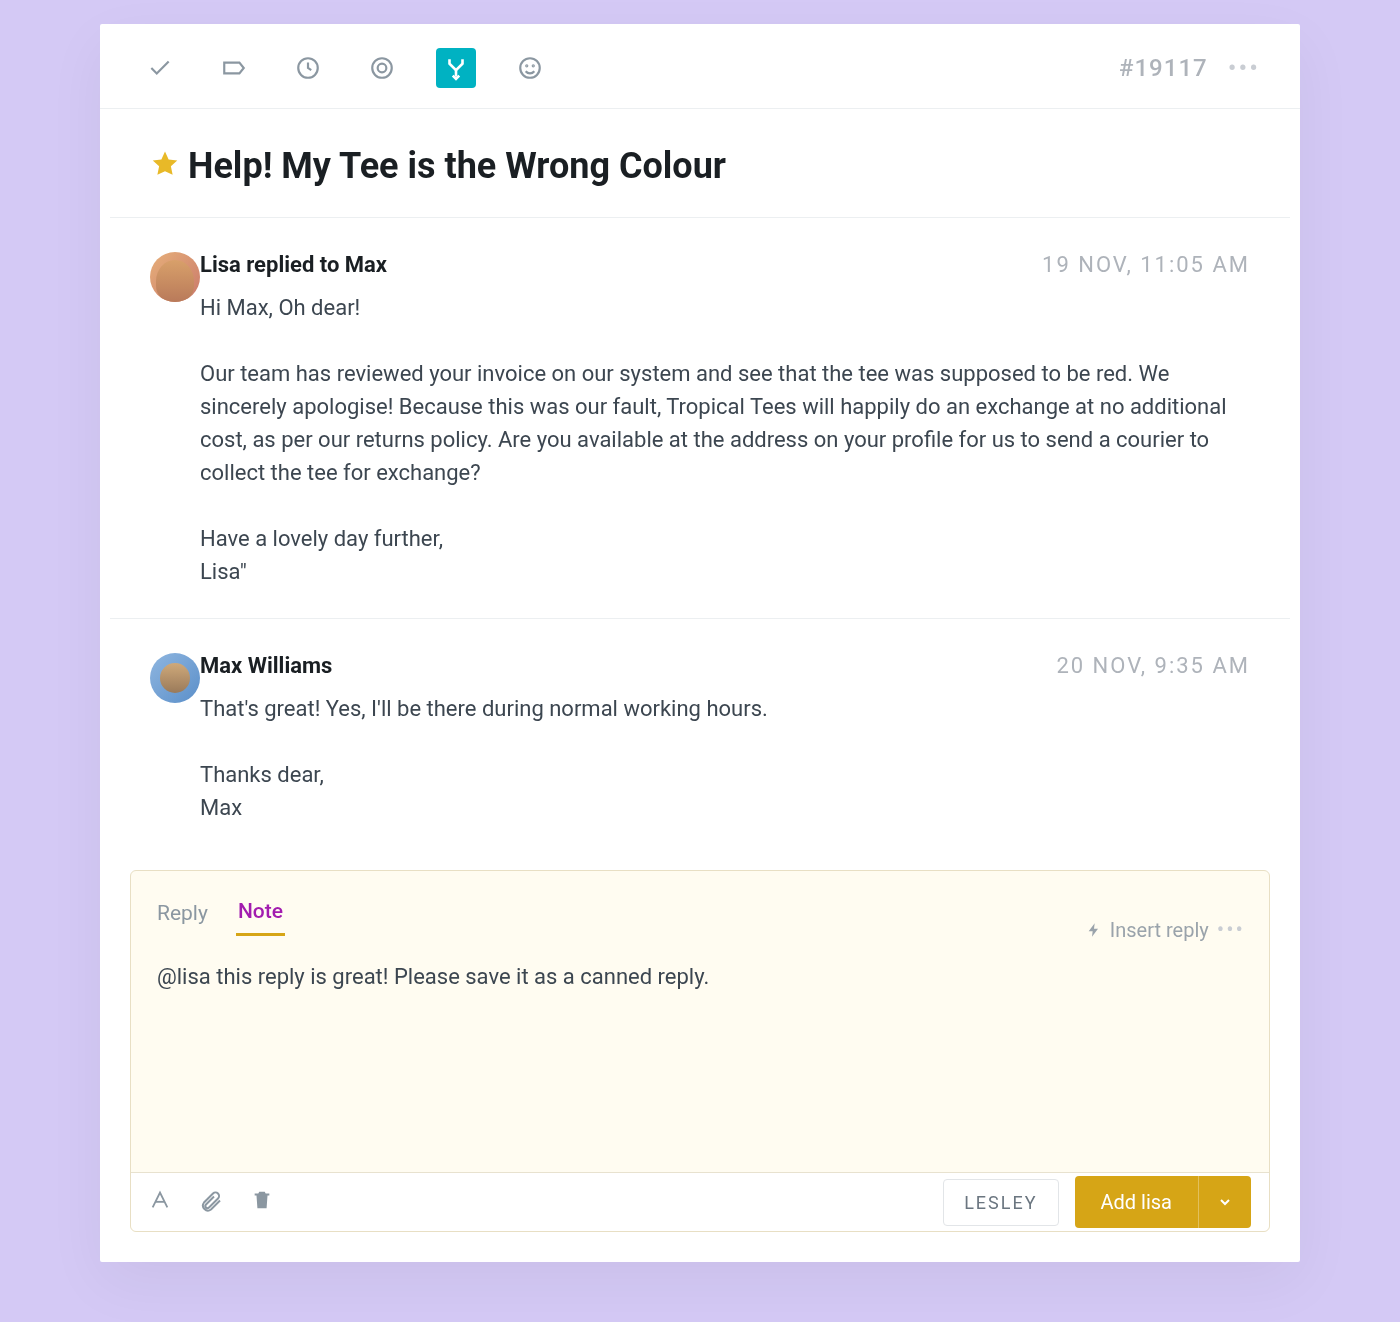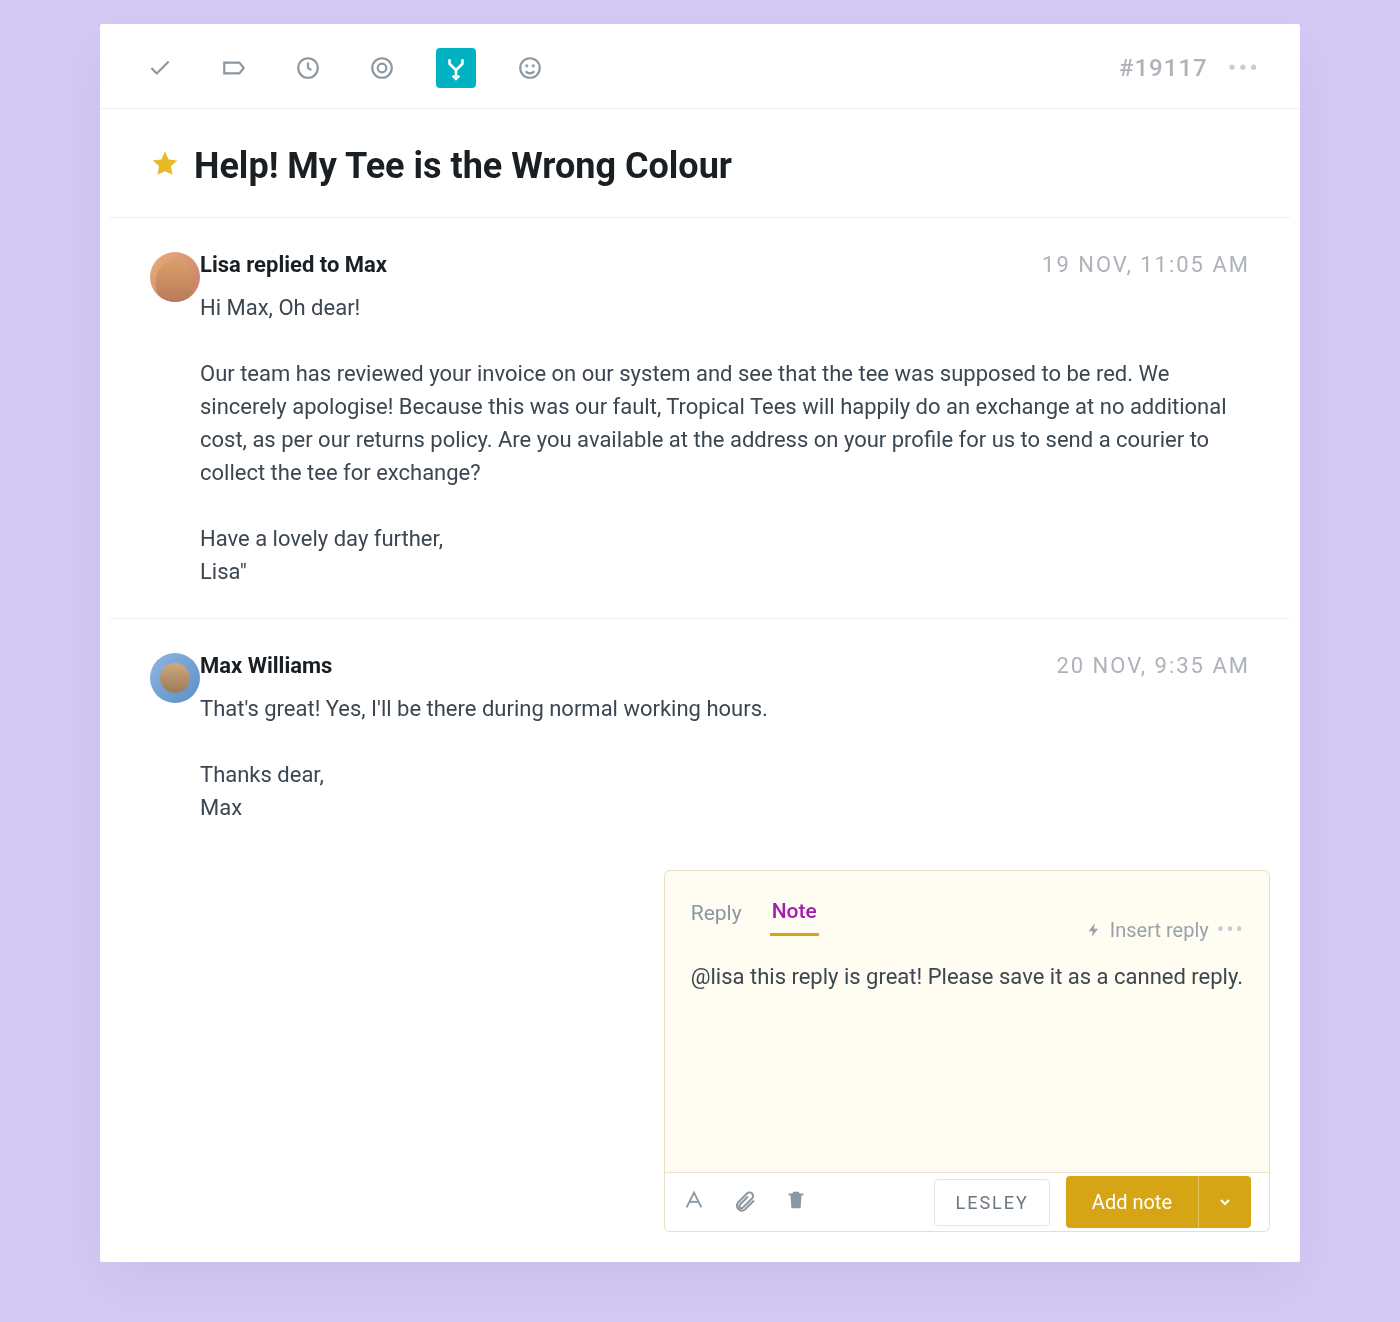--- a/index.html
+++ b/index.html
@@ -32,21 +32,21 @@
     display: flex; align-items: center; justify-content: center;
     color: #8b97a1; cursor: pointer; border-radius: 4px;
   }
   .ticon.active { background: #00b2c2; color: #fff; }
   .ticon svg { display: block; }
   .toolbar-right { margin-left: auto; display: flex; align-items: center; gap: 20px; }
   .ticket-id { color: #aeb3ba; font-size: 24px; letter-spacing: 1px; font-weight: 500;}
   .more-dots { color: #c9cdd3; font-size: 26px; letter-spacing: 2px; cursor: pointer; }
   
   .subject-row {
-    display: flex; align-items: center; gap: 14px;
+    display: flex; align-items: center; gap: 8px;
     padding: 36px 40px 30px 40px;
     border-bottom: 1px solid #eceff1;
     margin: 0 10px;
   }
   .star-icon { color: #e8b928; }
   .subject-text { font-size: 36px; font-weight: 700; color: #1a1f23; }
   
   .messages { padding: 0 10px; }
   .msg {
     display: flex; 
@@ -59,21 +59,21 @@
     flex-shrink: 0; background: #ddd;
     display: flex; align-items: center; justify-content: center;
     font-weight: 600; color: #fff; overflow: hidden;
   }
   .msg-body { flex: 1; }
   .msg-head { display: flex; align-items: baseline; }
   .msg-author { font-size: 22px; font-weight: 700; color: #1a1f23; }
   .msg-time { margin-left: auto; color: #aeb3ba; font-size: 22px; letter-spacing: 2px; text-transform: uppercase; }
   .msg-text { font-size: 22px; color: #3c4650; line-height: 1.5; margin-top: 14px; white-space: pre-wrap; }
   
-  .composer-wrap { margin: 16px 30px 30px 30px; flex:1; display:flex; flex-direction:column;align-items:flex-end;}
+  .composer-wrap { margin: 16px 30px 30px 30px; flex:1; display:flex; flex-direction:column;}
   .composer {
     border: 1px solid #e8dfc4;
     background: #fffcf1;
     border-radius: 6px;
     flex:1; display:flex; flex-direction:column;
   }
   .composer-tabs {
     display: flex; align-items: center;
     padding: 18px 24px 0 24px;
   }
@@ -232,21 +232,21 @@
           </span>
           <span class="cficon">
             <svg width="22" height="22" viewBox="0 0 24 24" fill="currentColor">
                 <path d="M6 7h12l-1 14H7L6 7zm3-4h6l1 2h4v2H4V5h4l1-2z"></path>
               </svg>
           </span>
         </div>
         <div class="cf-right">
           <span class="user-chip">LESLEY</span>
           <span class="add-btn">
-            <span class="add-btn-label">Add note</span>
+            <span class="add-btn-label">Add lisa</span>
             <span class="add-btn-caret">
               <svg width="16" height="16" viewBox="0 0 24 24" fill="none" stroke="currentColor" stroke-width="3">
                   <polyline points="6 9 12 15 18 9"></polyline>
                 </svg>
             </span>
           </span>
         </div>
       </div>
     </div>
   </div>

